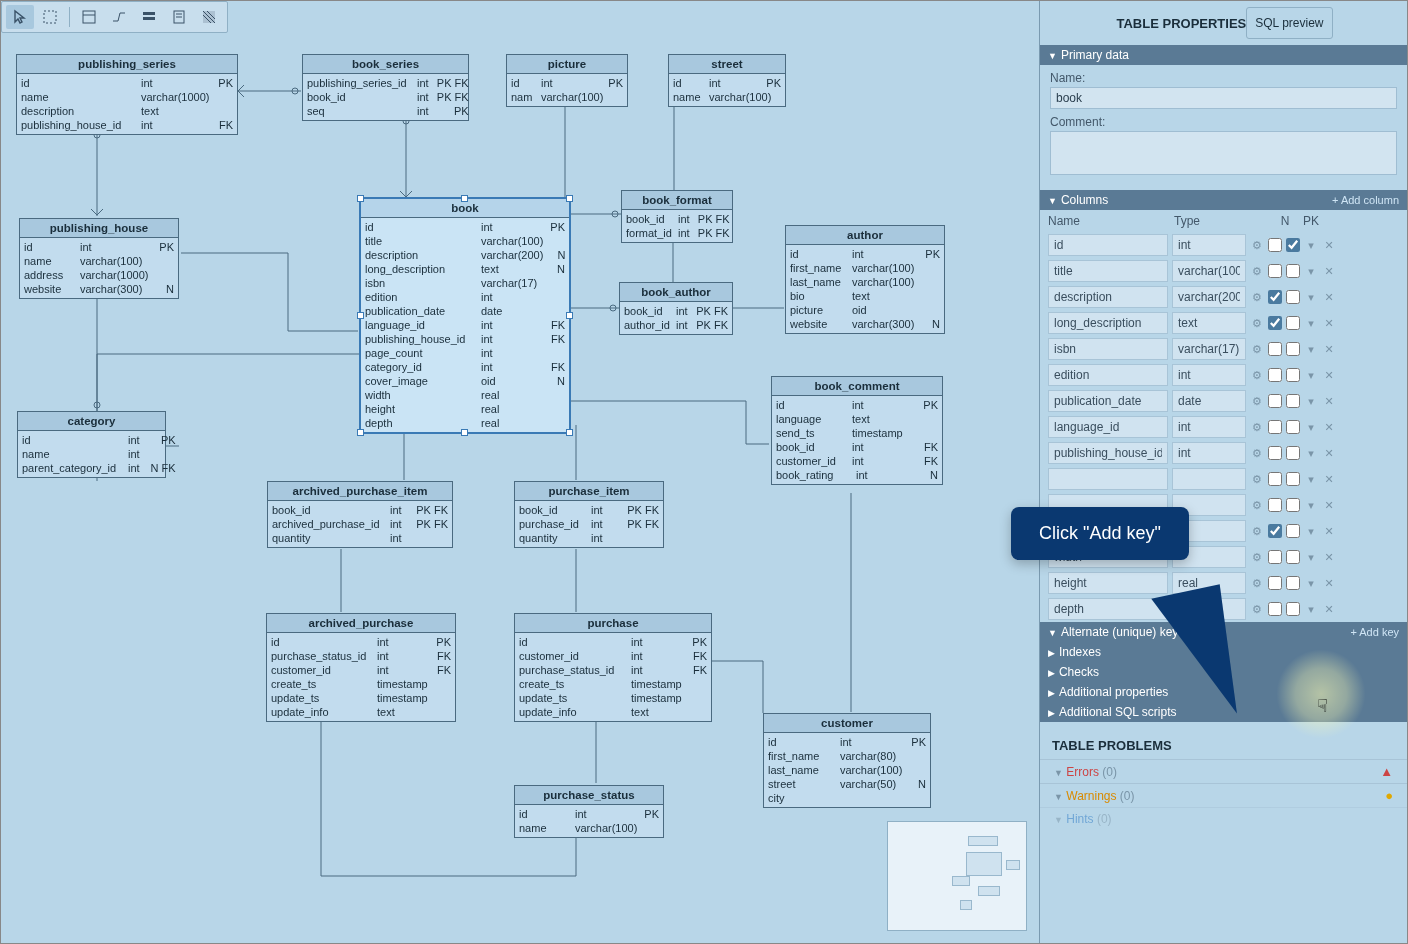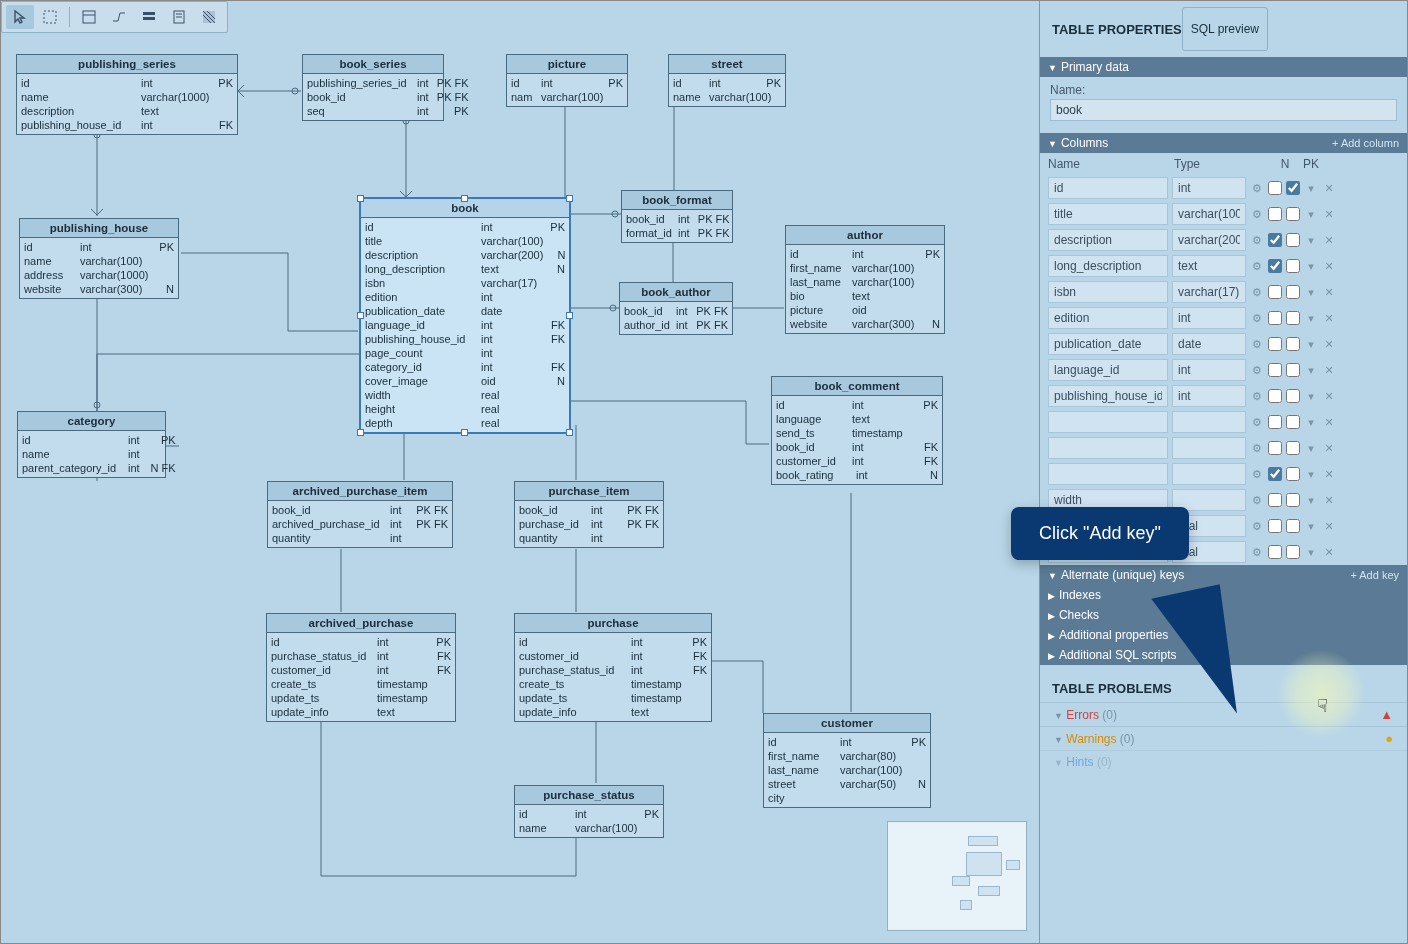--- a/index.html
+++ b/index.html
@@ -66,29 +66,29 @@
 
 
 svg.connectors {
   position: absolute; top: 0; left: 0; width: 100%; height: 100%;
   pointer-events: none;
 }
 svg.connectors line, svg.connectors path { stroke: #4a6a80; stroke-width: 1; fill: none; }
 
 
 .panel-header {
-  display: flex; justify-content: flex-start; align-items: center;
+  display: flex; justify-content: center; align-items: center;
   padding: 6px 10px 6px 12px;
   font-size: 13px;
   font-weight: bold;
 }
 .sql-preview-btn {
   font-weight: normal;
   font-size: 12px;
-  padding: 14px 8px;
+  padding: 8px 8px;
   border: 1px solid #8fb0c5;
   border-radius: 3px;
   cursor: pointer;
 }
 .section-hdr {
   background: #5a7a95;
   color: #fff;
   padding: 3px 8px;
   font-size: 12px;
   display: flex;
@@ -294,21 +294,21 @@
             <span class="ct" style="width:70px">text</span>
             <span class="ck" style="width:30px"></span>
           </div>
           <div class="row">
             <span class="cn" style="width:120px">publishing_house_id</span>
             <span class="ct" style="width:70px">int</span>
             <span class="ck" style="width:30px">FK</span>
           </div>
         </div>
     </div>
-    <div class="entity" style="left:301px;top:53px;width:142px">
+    <div class="entity" style="left:301px;top:53px;width:167px">
       <div class="title">book_series</div>
       <div class="cols">
           <div class="row">
             <span class="cn" style="width:110px">publishing_series_id</span>
             <span class="ct" style="width:20px">int</span>
             <span class="ck" style="width:40px">PK FK</span>
           </div>
           <div class="row">
             <span class="cn" style="width:110px">book_id</span>
             <span class="ct" style="width:20px">int</span>
@@ -760,20 +760,24 @@
     </div>
 
     <div class="section-hdr">
       <span><span class="tri">▼</span><span>Primary data</span></span>
     </div>
     <div class="section-body">
       <div class="form-row">
         <label>Name:</label>
         <input type="text" value="book" style="">
       </div>
+      <div class="form-row">
+        <label>Comment:</label>
+        <textarea style=""></textarea>
+      </div>
     </div>
 
     <div class="section-hdr">
       <span><span class="tri">▼</span><span>Columns</span></span>
       <span class="add">+ Add column</span>
     </div>
     <div class="cols-head">
       <span class="ch-name">Name</span>
       <span class="ch-type">Type</span>
       <span class="ch-n">N</span>

